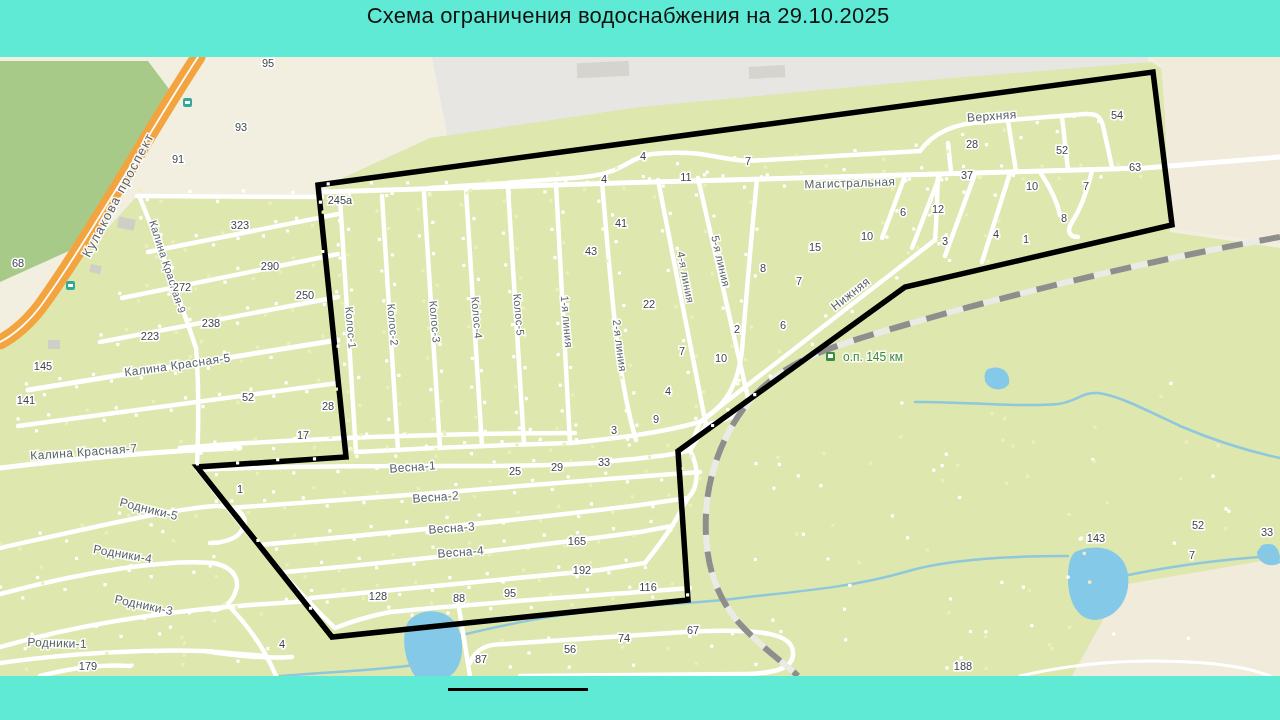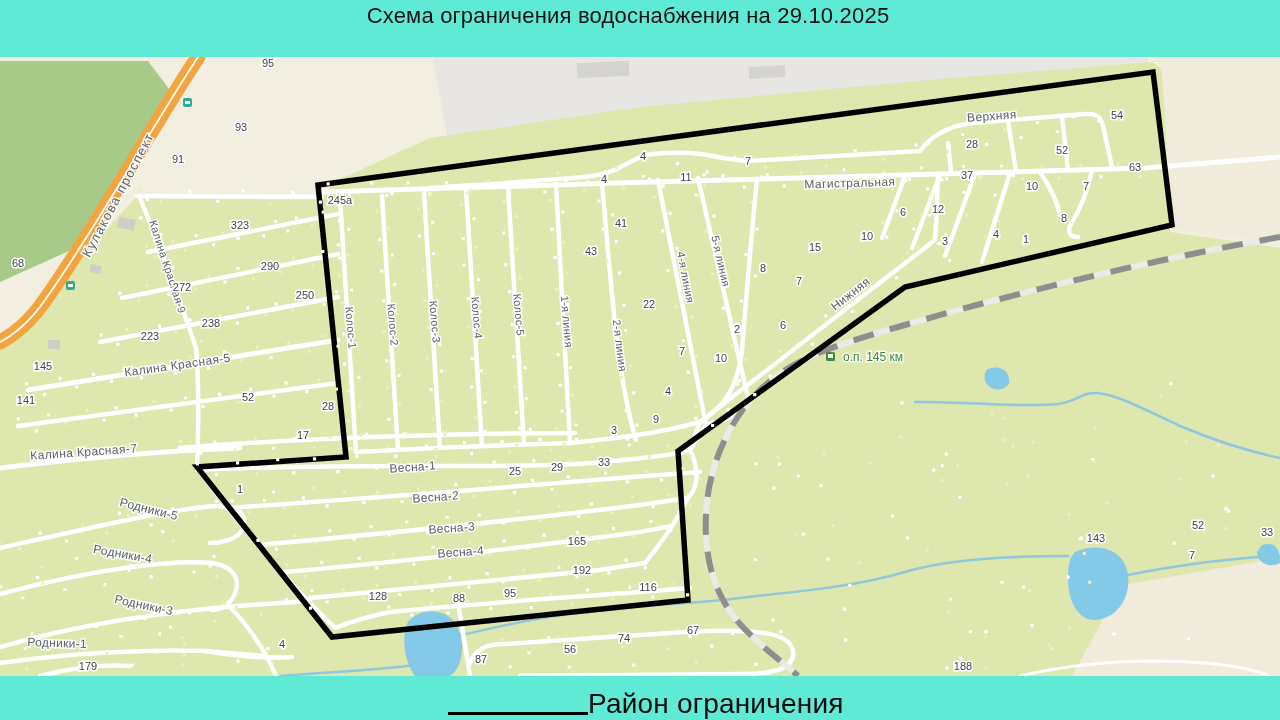--- a/index.html
+++ b/index.html
@@ -930,16 +930,15 @@
         <text class="num" x="963" y="670">188</text>
         <text class="num" x="1096" y="542">143</text>
         <text class="num" x="1198" y="529">52</text>
         <text class="num" x="1192" y="559">7</text>
         <text class="num" x="1267" y="536">33</text>
       </g>
   </svg>
 
   <div class="legend">
     <div class="legend-line"></div>
-    <span class="legend-text">Район ограничения</span>
   </div>
 
 </div>
 
 </body></html>

